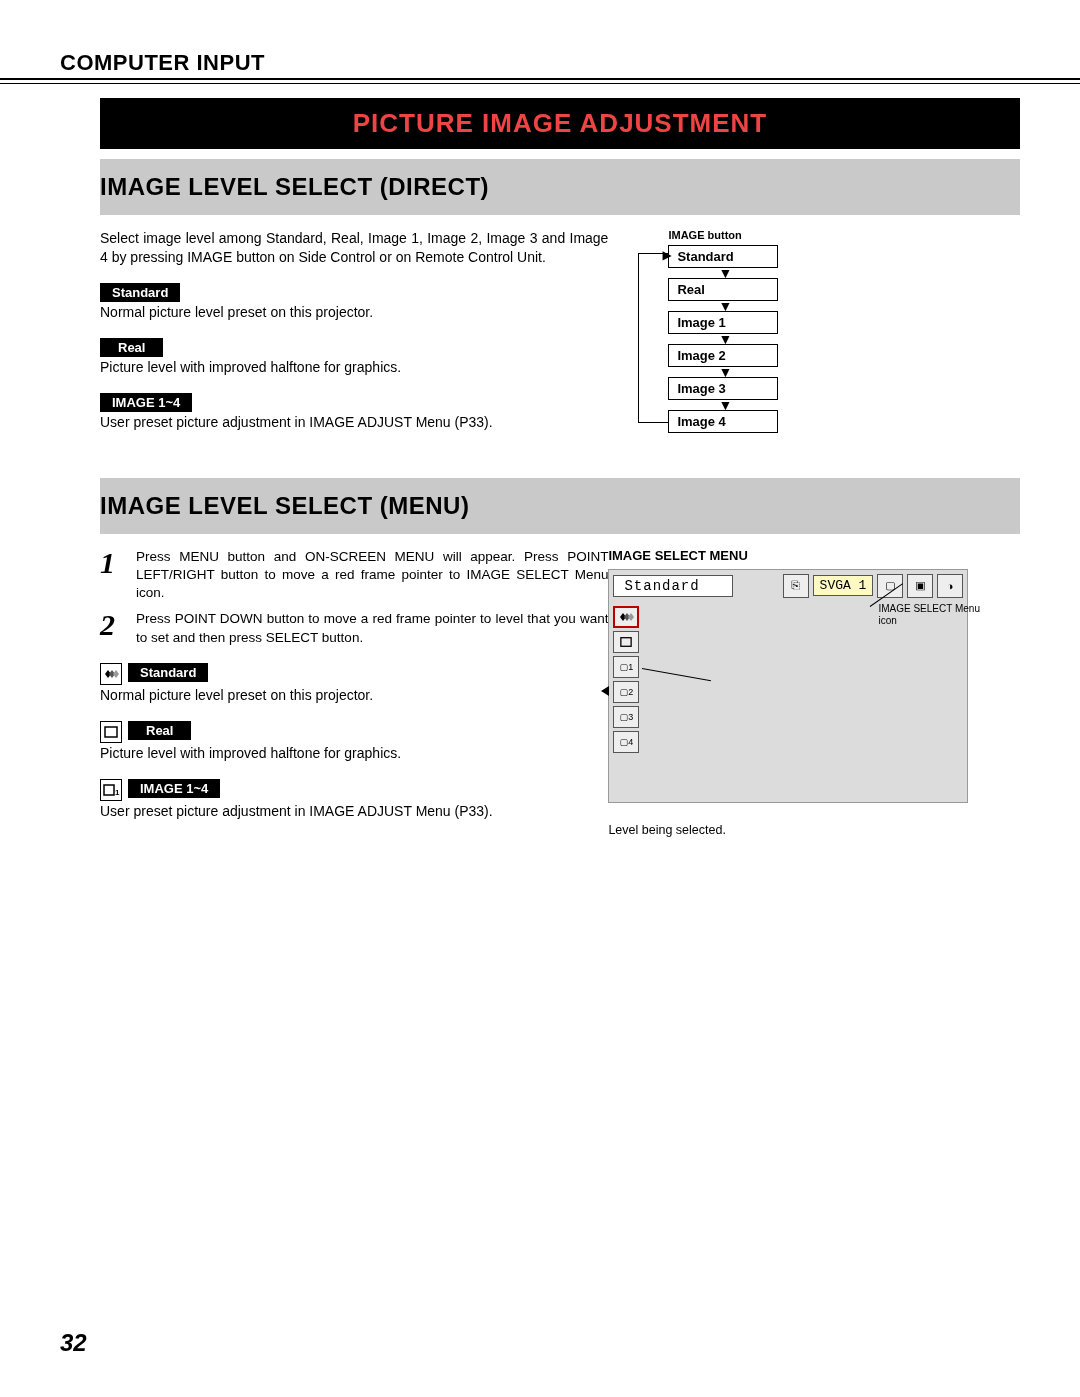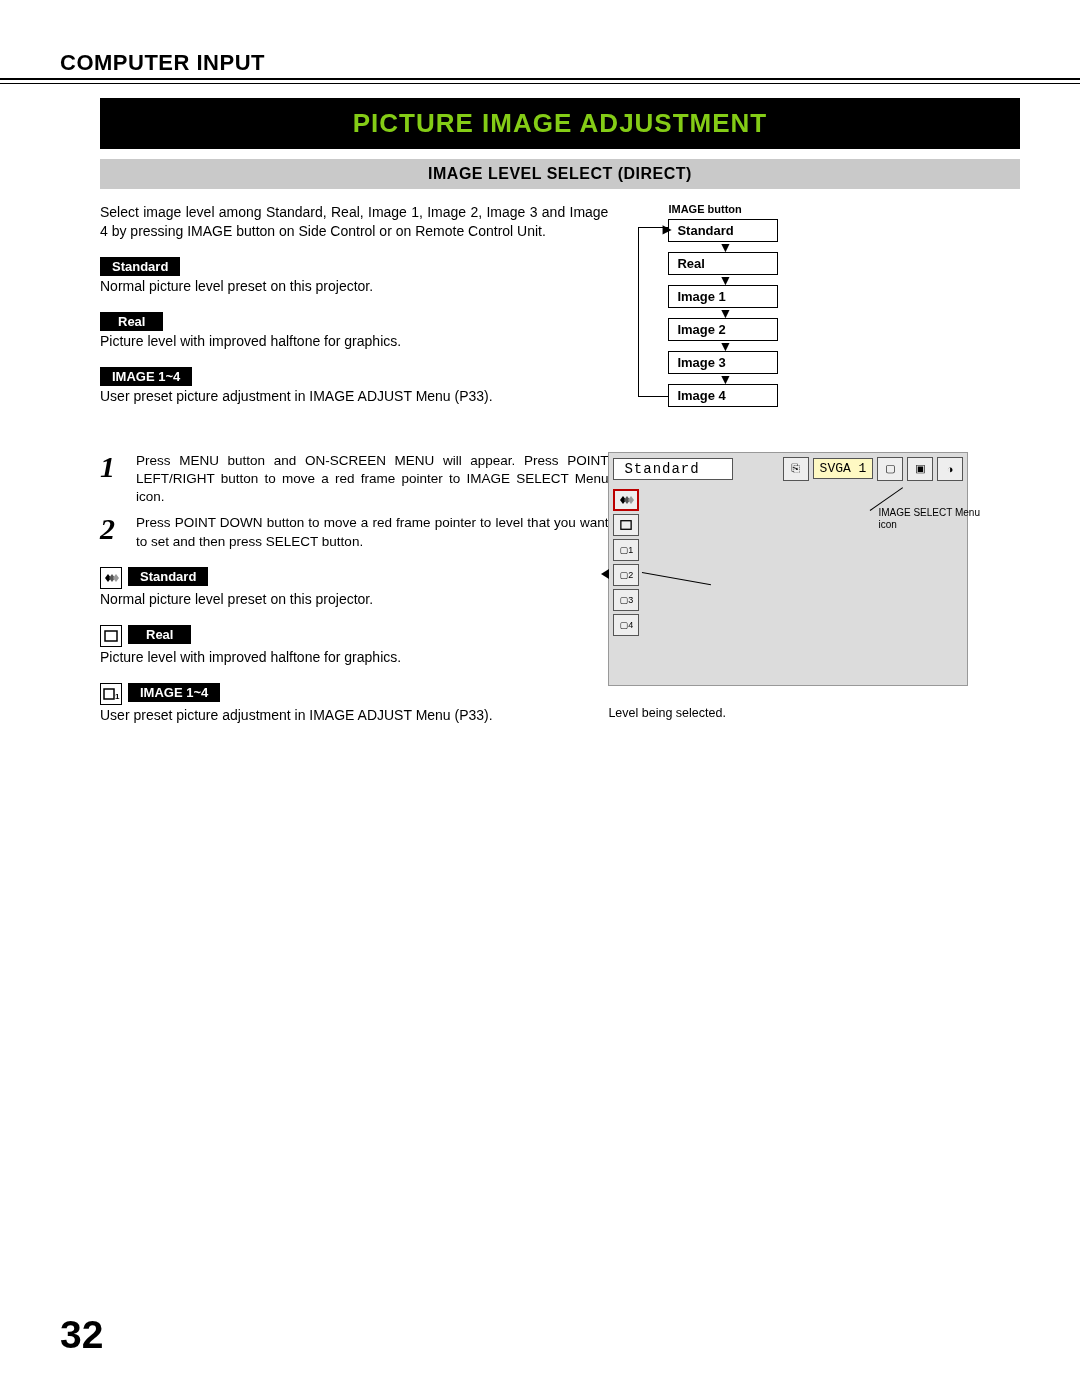--- a/index.html
+++ b/index.html
@@ -25,34 +25,34 @@
     margin-bottom: 14px;
     margin-left: -60px;
     margin-right: -60px;
   }
   .indent-block {
     margin-left: 40px;
     margin-right: 0;
   }
   .black-banner {
     background: #000;
-    color: #84cc16;
+    color: #ef4444;
     font-size: 26px;
     font-weight: bold;
     text-align: center;
     padding: 10px 0;
     letter-spacing: 1px;
     margin-bottom: 10px;
   }
   .grey-banner {
     background: #c9c9c9;
-    font-size: 16px;
-    font-weight: bold;
-    text-align: center;
-    padding: 6px 0;
+    font-size: 24px;
+    font-weight: bold;
+    text-align: left;
+    padding: 14px 0;
     letter-spacing: 0.5px;
     margin-bottom: 14px;
   }
   .two-col {
     display: flex;
   }
   .col-left { flex: 1.05; }
   .col-right { flex: 0.85; }
   .body-text {
     font-size: 14px;
@@ -226,22 +226,23 @@
     background: #000;
   }
   .caption-small {
     font-size: 12.5px;
     margin-top: 20px;
   }
   .page-number {
     position: absolute;
     left: 60px;
     bottom: 40px;
-    font-size: 39px;
-    font-weight: bold;
+    font-size: 24px;
+    font-weight: bold;
+    font-style: italic;
   }
   .tri-left {
     position:absolute; left:-8px; top:84px;
     width:0;height:0;border-top:5px solid transparent;border-bottom:5px solid transparent;border-right:8px solid #000;
   }
   svg.diamond { width:18px; height:14px; }
 </style>
 </head>
 <body>
 
@@ -280,20 +281,21 @@
         <div class="flowbox">Image 2</div>
         <div class="arrow-down">▼</div>
         <div class="flowbox">Image 3</div>
         <div class="arrow-down">▼</div>
         <div class="flowbox">Image 4</div>
       </div>
     </div>
   </div>
 
   <div style="height:30px"></div>
+  <div class="grey-banner">IMAGE LEVEL SELECT (MENU)</div>
 
   <div class="two-col">
     <div class="col-left">
       <div class="steps">
         <div class="step-row">
           <div class="big-num">1</div>
           <div class="step-text">Press MENU button and ON-SCREEN MENU will appear.  Press POINT LEFT/RIGHT button to move a red frame pointer to IMAGE SELECT Menu icon.</div>
         </div>
         <div class="step-row">
           <div class="big-num">2</div>
@@ -331,20 +333,21 @@
               <rect x="2" y="2" width="10" height="10" fill="none" stroke="#000" stroke-width="1.5"></rect>
               <text x="13" y="12" font-size="8" font-weight="bold">1</text>
             </svg>
         </div>
         <div class="pill">IMAGE 1~4</div>
       </div>
       <div class="pill-desc">User preset picture adjustment in IMAGE ADJUST Menu (P33).</div>
     </div>
 
     <div class="col-right" style="position:relative;">
+      <div class="image-select-title">IMAGE SELECT MENU</div>
 
       <div class="osd-wrap">
         <div class="osd-topbar">
           <div class="osd-status">Standard</div>
           <div class="osd-spacer"></div>
           <div class="osd-iconbtn">⎘</div>
           <div class="osd-svga">SVGA 1</div>
           <div class="osd-iconbtn">▢</div>
           <div class="osd-iconbtn">▣</div>
           <div class="osd-iconbtn">◑</div>

